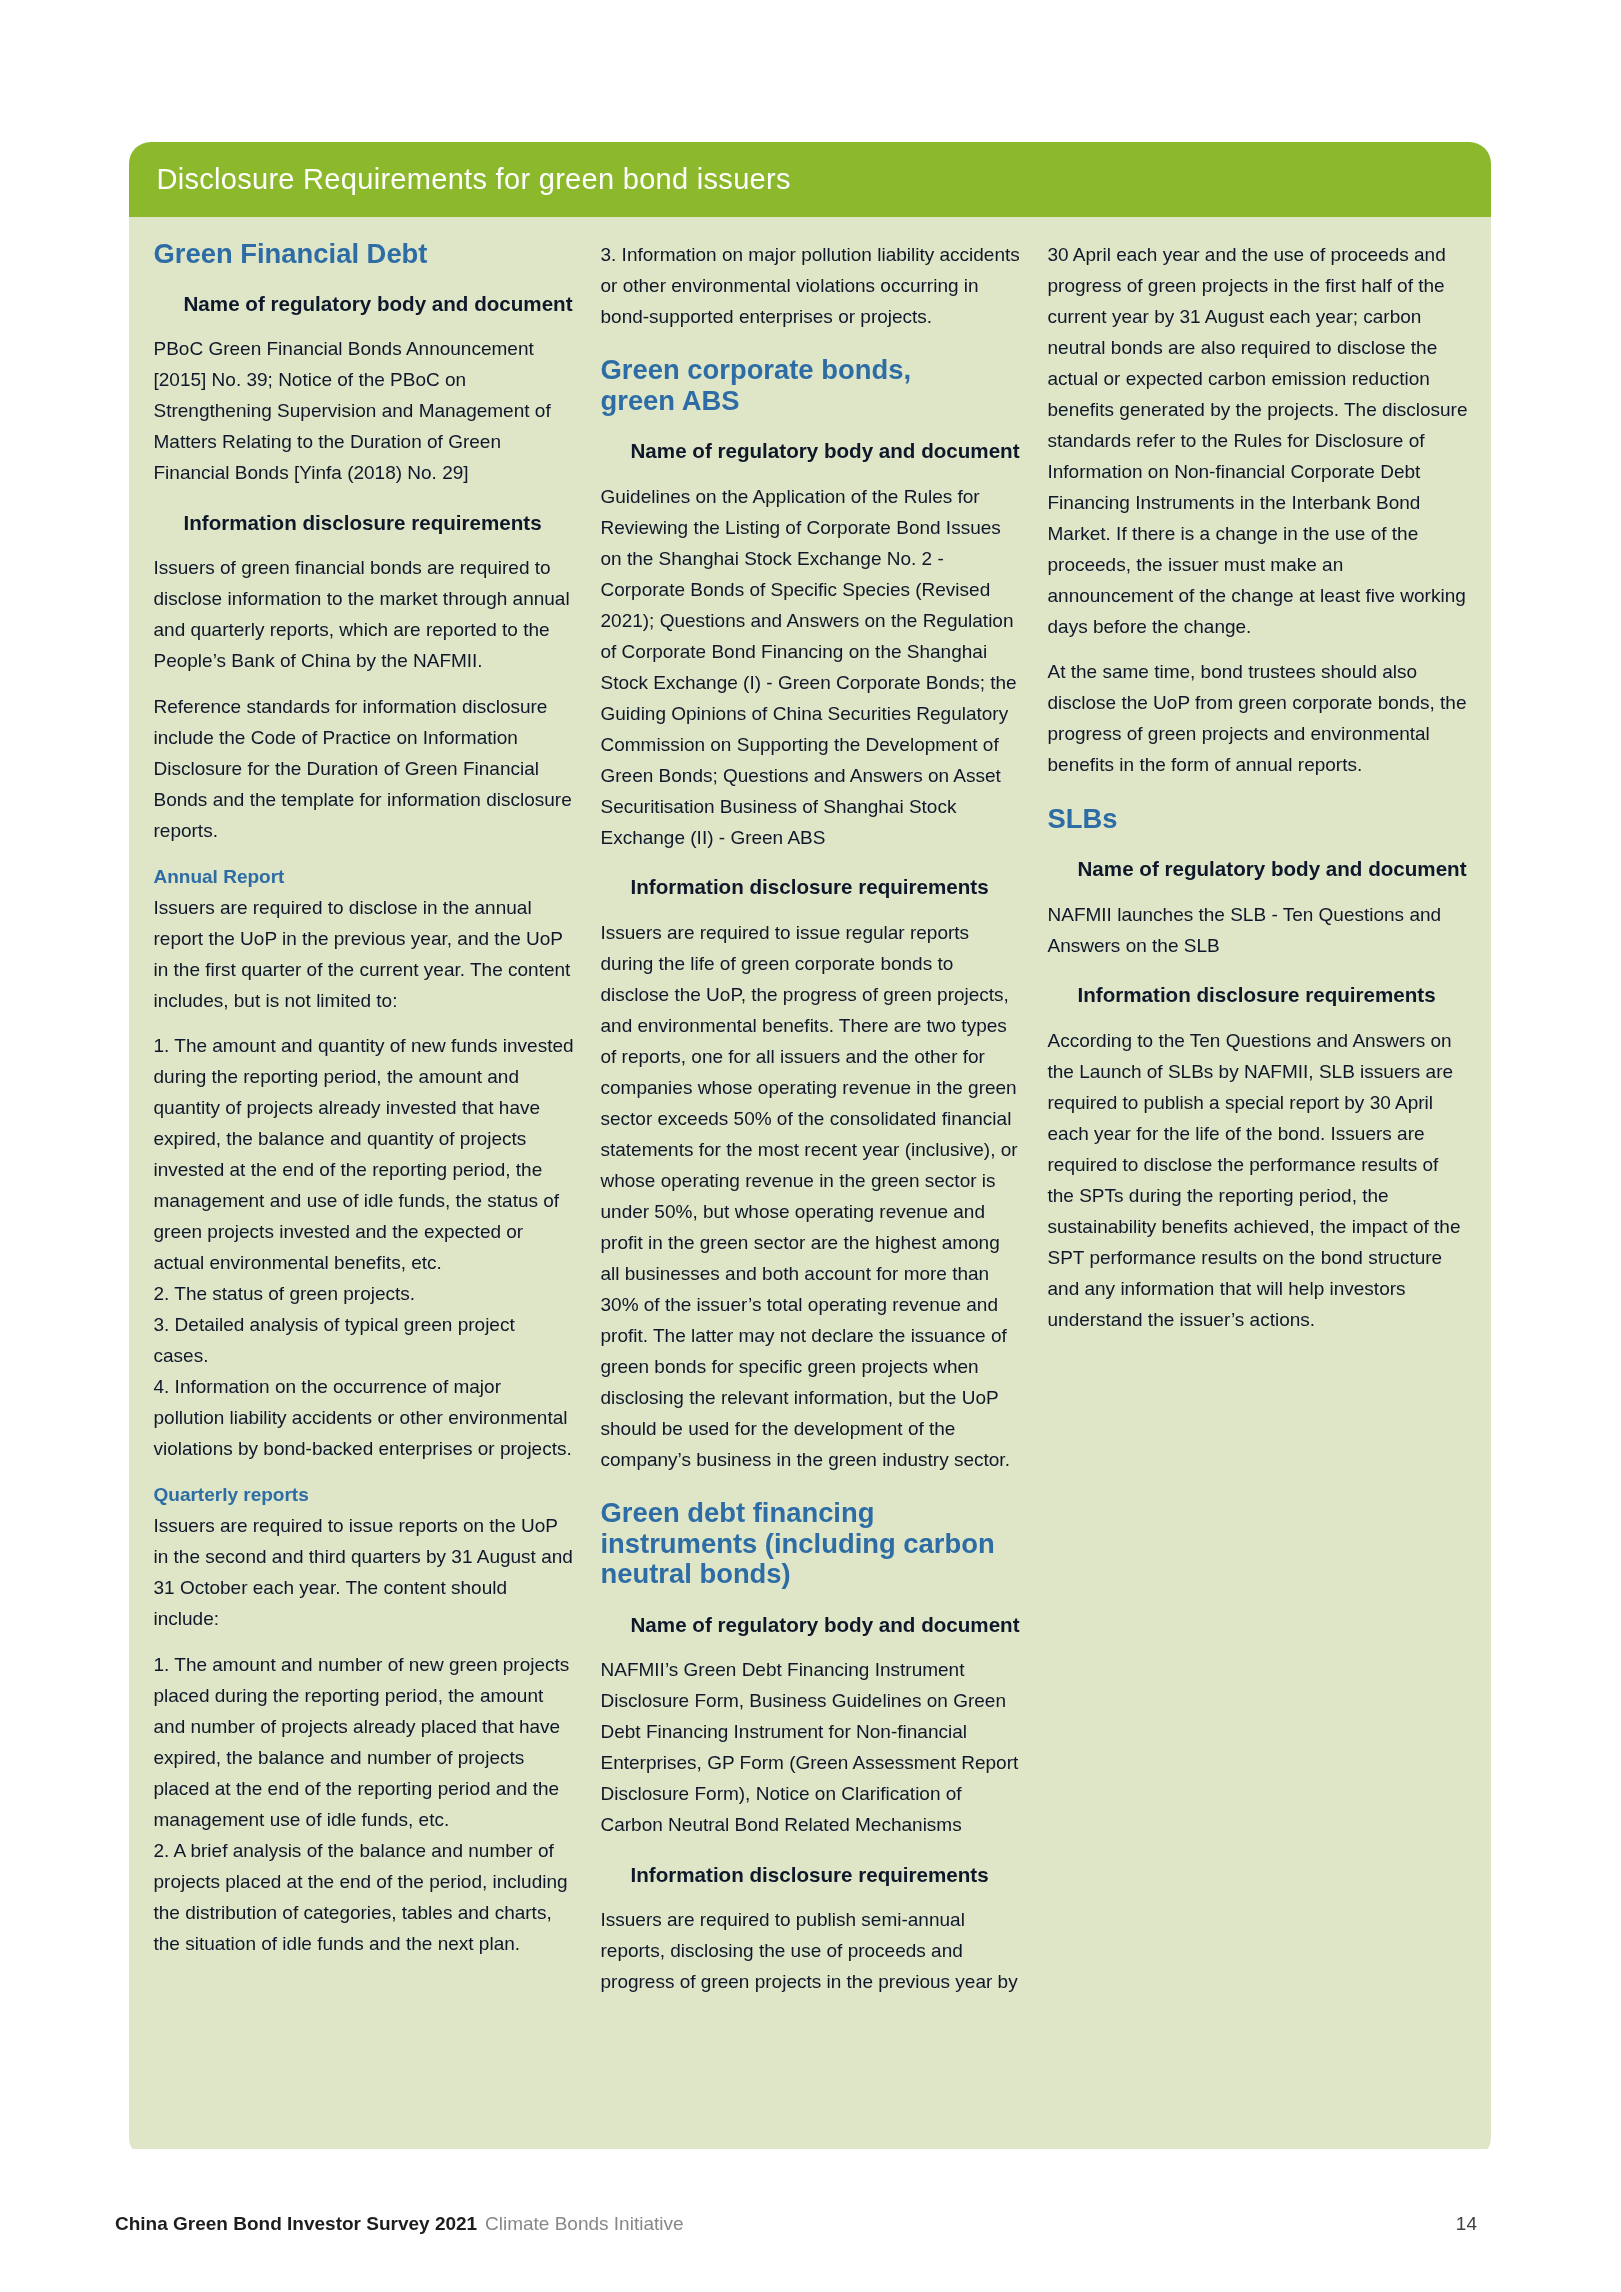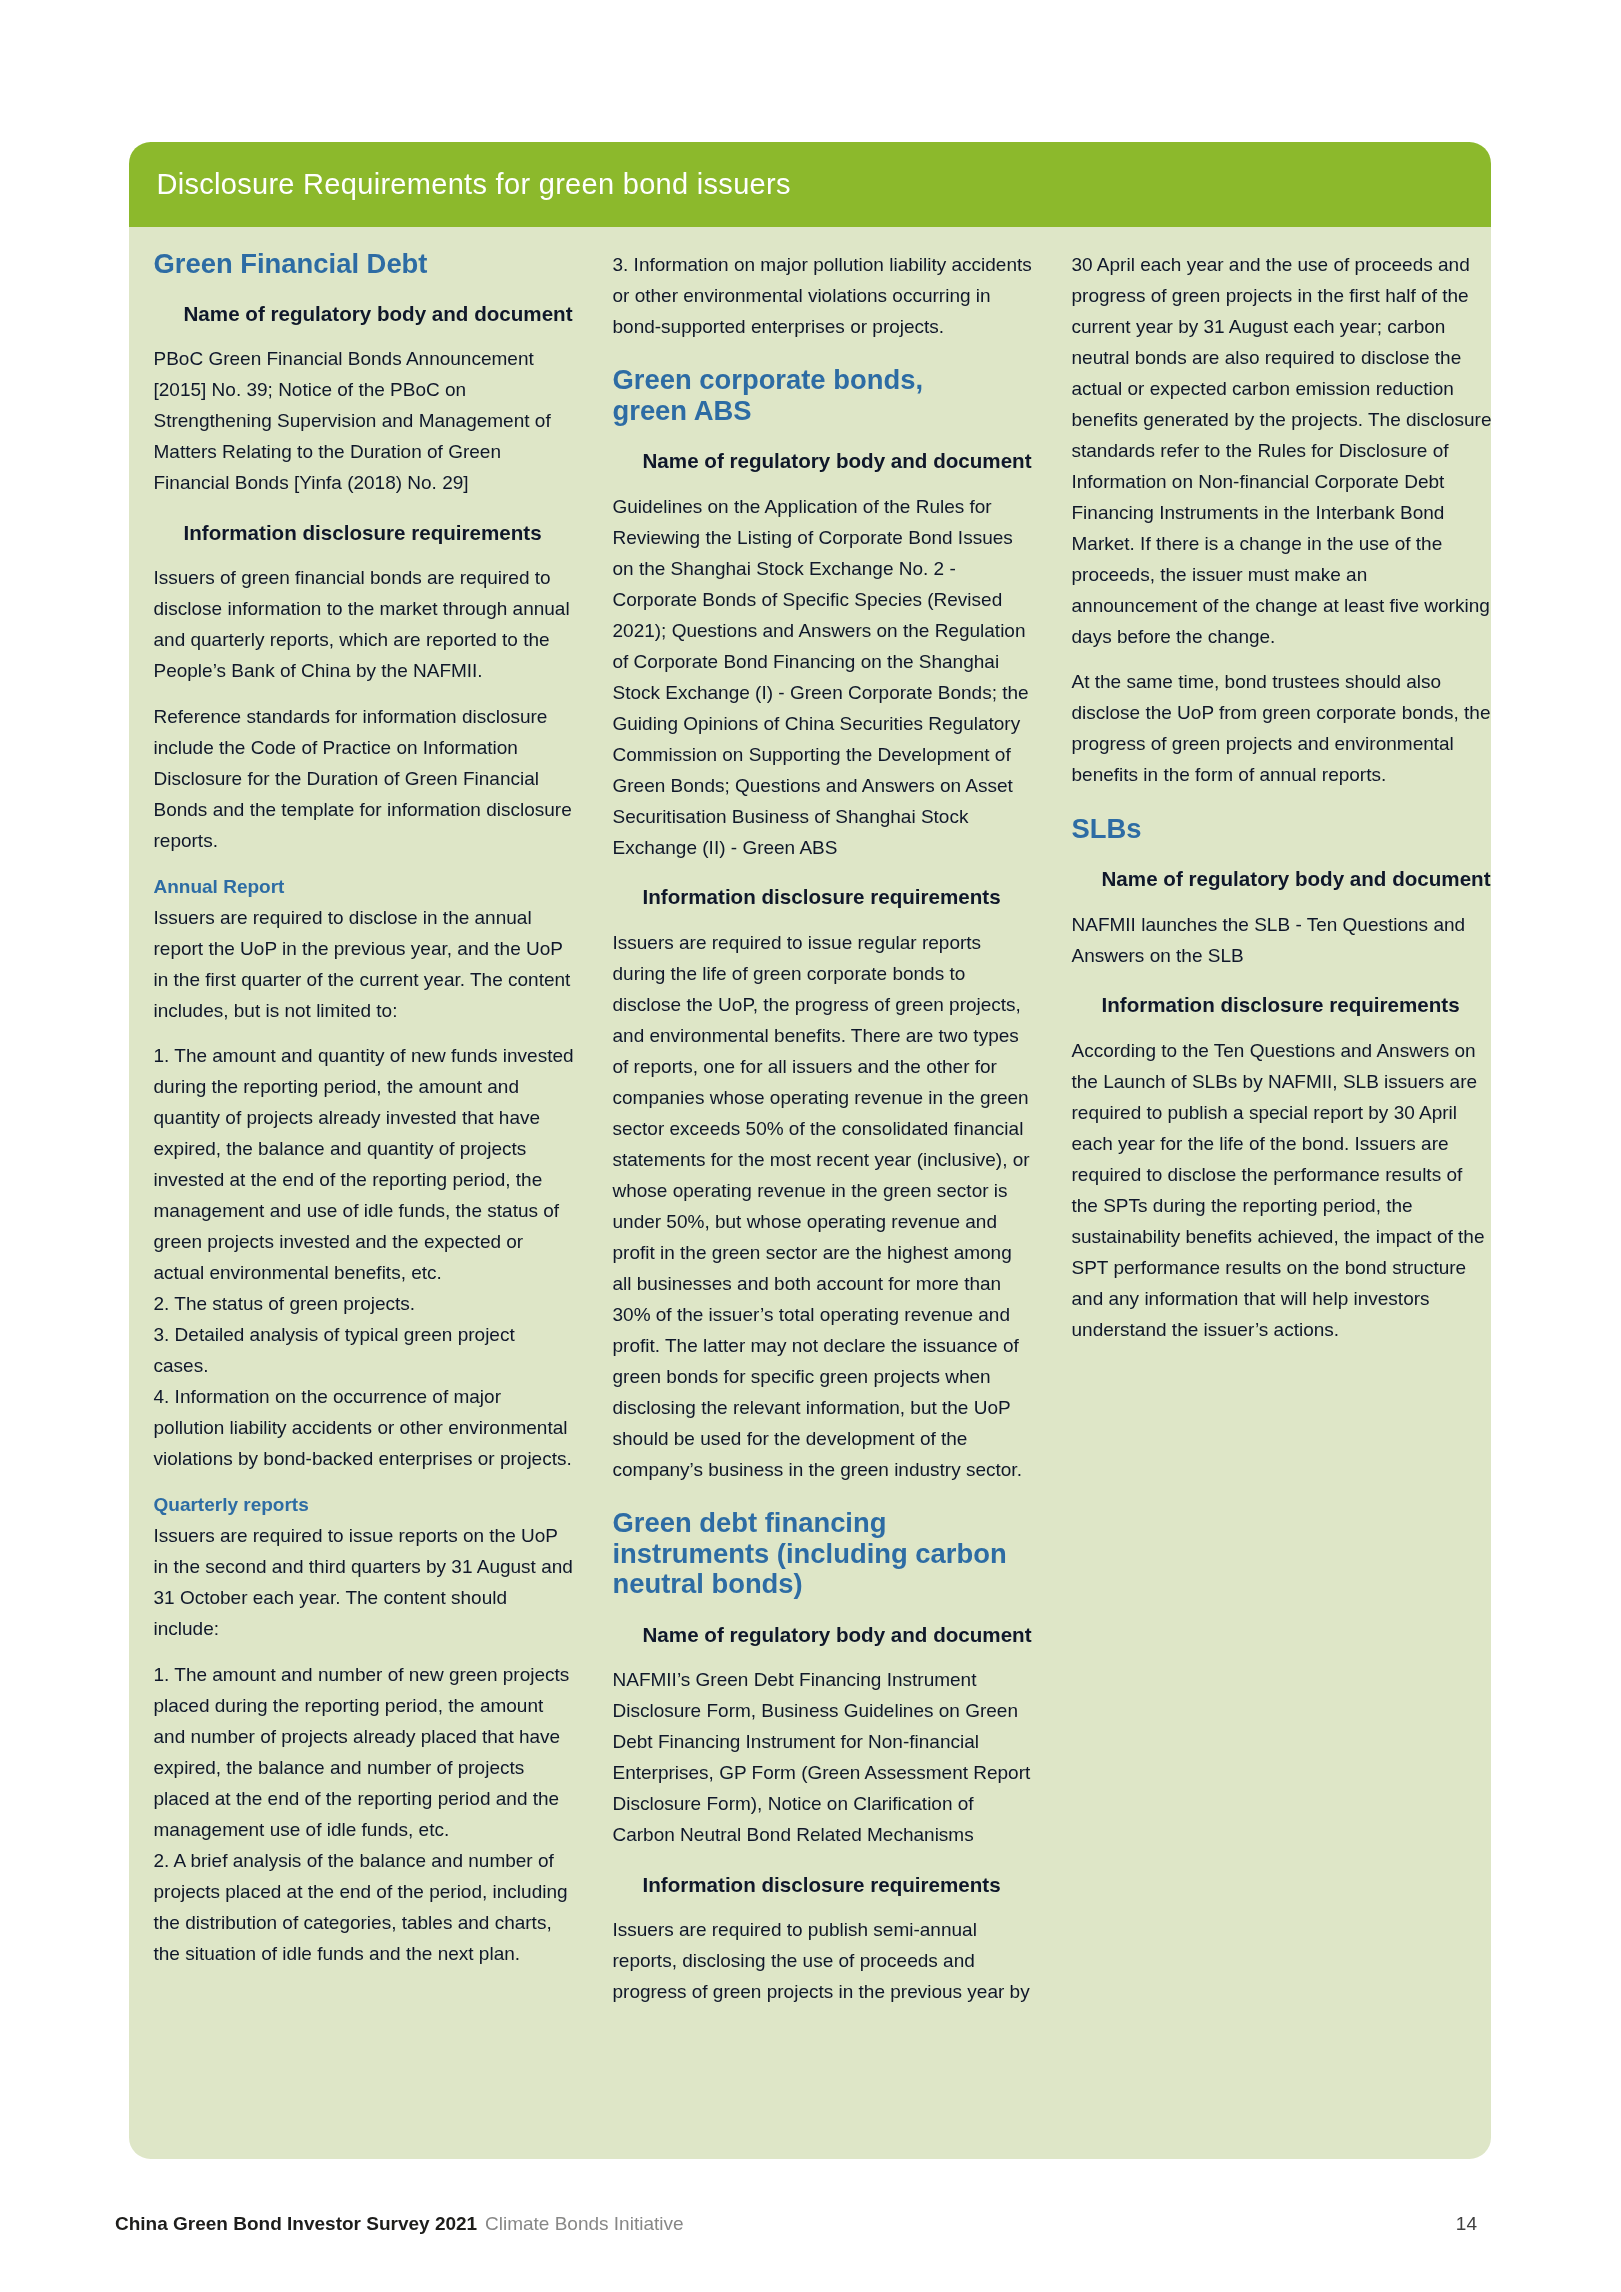--- a/index.html
+++ b/index.html
@@ -5,29 +5,29 @@
   html, body { margin:0; padding:0; background:#ffffff; }
   body {
     width:1621px; height:2293px; position:relative; overflow:hidden;
     font-family:"Liberation Sans","DejaVu Sans",sans-serif;
   }
   .card {
     position:absolute; left:129px; top:142px; width:1362px; height:2017px;
     border-radius:21.6px; overflow:hidden;
   }
   .card-header {
-    height:85px; background:var(--green,#8cb92c);
+    height:75px; background:var(--green,#8cb92c);
     display:flex; align-items:center; padding:0 27.4px;
   }
   .header-title {
     color:#ffffff; font-size:29px; font-weight:400; letter-spacing:0.3px;
   }
   .card-body {
     background:var(--panel,#dee6c7); height:1932px; box-sizing:border-box;
-    padding:21.6px 24.5px 0 24.5px; display:flex; column-gap:38px;
+    padding:21.6px 24.5px 0 24.5px; display:flex; column-gap:26px;
   }
   .col { width:421px; flex:0 0 421px; }
   .col > :first-child { margin-top:0; }
 
   .block-h2 {
     color:var(--blue,#2d6ca4); font-size:27.4px; line-height:1.12; font-weight:700;
     margin:23.5px 0 15.7px; white-space:pre-line;
   }
   .block-h3 {
     color:#0f172a; font-size:20.6px; line-height:1.3; font-weight:700;

